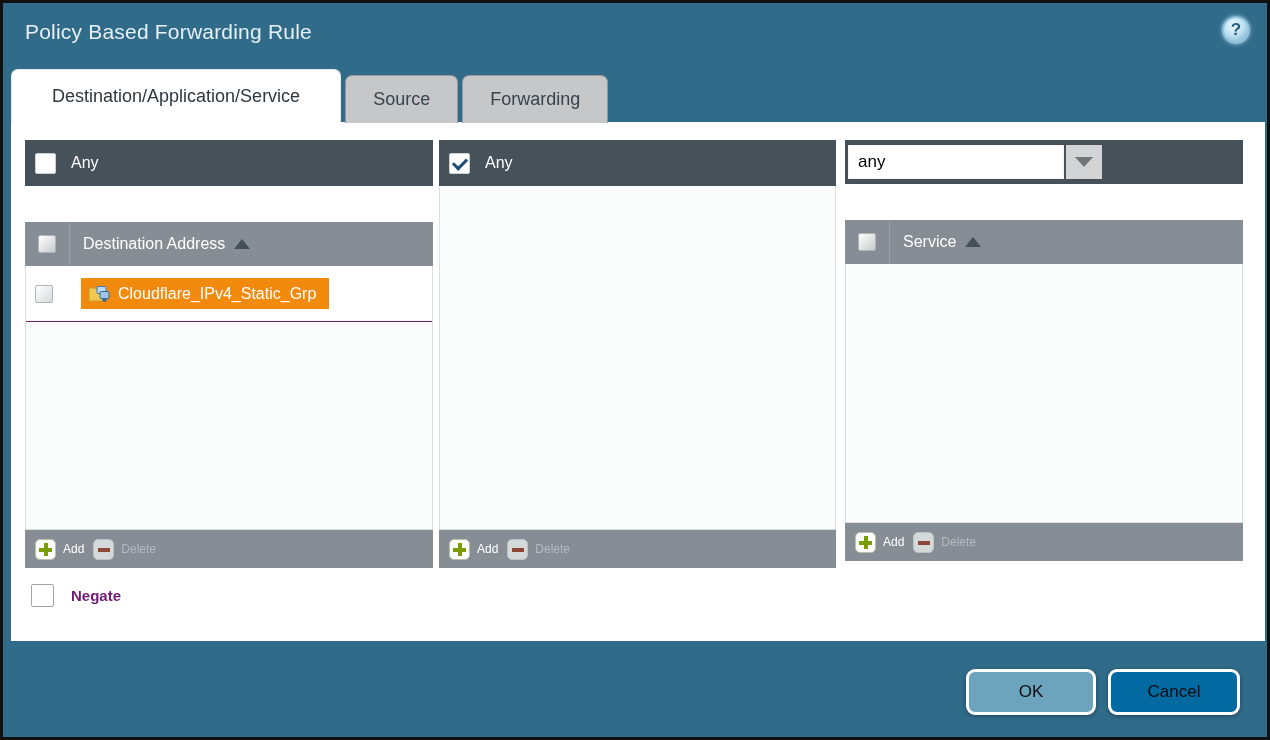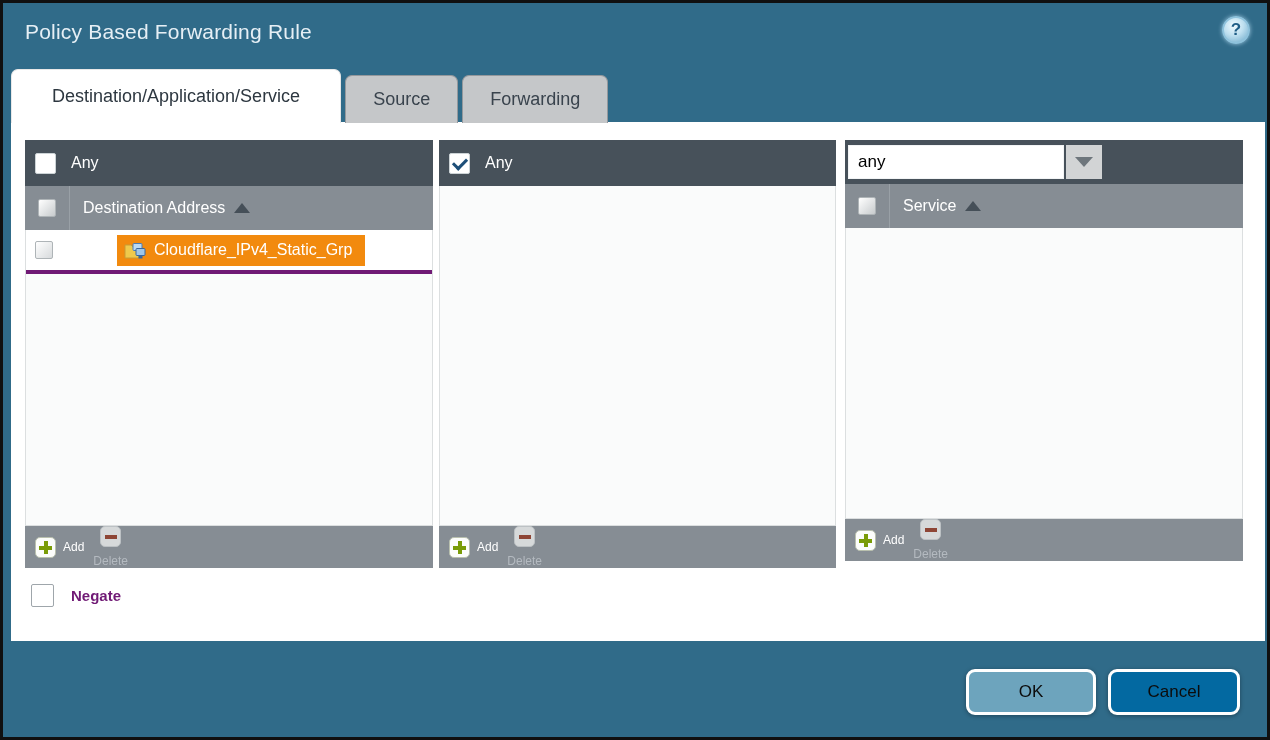--- a/index.html
+++ b/index.html
@@ -35,36 +35,36 @@
     padding:0 40px;z-index:4;
   }
   
   .panel{position:absolute;left:8px;top:119px;width:1254px;height:519px;background:#ffffff;z-index:2;padding-left:37px;}
   .col{position:absolute;display:flex;flex-direction:column;}
   .col1{left:14px;top:18px;width:408px;height:428px;}
   .col2{left:428px;top:18px;width:397px;height:428px;}
   .col3{left:834px;top:18px;width:398px;height:421px;}
   .any-row{flex:0 0 46px;background:#47515a;display:flex;align-items:center;padding-left:10px;gap:15px;}
   .any-label{color:#fff;font-size:16px;}
-  .hdr-row{flex:0 0 44px;background:#868d94;display:flex;align-items:stretch;}
+  .hdr-row{flex:0 0 44px;background:#868d94;display:flex;align-items:stretch;margin-top:36px;}
   .hdr-cell{width:44px;display:flex;align-items:center;justify-content:center;}
   .hdr-label-wrap{flex:1;border-left:1px solid #99a0a6;display:flex;align-items:center;gap:9px;padding-left:13px;}
   .hdr-label{color:#ffffff;font-size:16px;}
   .sort-asc{width:0;height:0;border-left:8px solid transparent;border-right:8px solid transparent;border-bottom:10px solid #454f58;}
   .list{flex:1;background:#fafbfb;border:1px solid #dcdfe0;border-top:none;overflow:hidden;}
-  .list-row{height:44px;display:flex;align-items:center;padding-left:9px;border-bottom:4px solid #701a75;background:#ffffff;gap:36px;}
+  .list-row{height:56px;display:flex;align-items:center;padding-left:9px;border-bottom:1px solid #701a75;background:#ffffff;}
   .addr-badge{
     display:inline-flex;align-items:center;gap:8px;margin-left:28px;
     background:#f28a0e;color:#ffffff;font-size:16px;height:31px;padding:0 13px 0 7px;
     cursor:pointer;
   }
   .foot{flex:0 0 38px;background:#868d94;display:flex;align-items:center;padding-left:10px;gap:9px;}
   .foot-btn{display:inline-flex;align-items:center;gap:7px;cursor:pointer;}
   .foot-label{color:#ffffff;font-size:12px;}
-  .foot-btn.disabled{cursor:default;flex-direction:column;}
+  .foot-btn.disabled{cursor:default;}
   .foot-btn.disabled .foot-label{color:#b4bac0;}
   .icon-sq{width:21px;height:21px;border-radius:5px;position:relative;flex:0 0 auto;}
   .icon-add{background:#fcfdfb;border:1px solid #b9c0ae;}
   .icon-add::before{content:"";position:absolute;left:3px;top:8px;width:13px;height:4px;background:#7a9c07;}
   .icon-add::after{content:"";position:absolute;left:7.5px;top:3.5px;width:4px;height:13px;background:#7a9c07;}
   .icon-del{background:#d6d9da;border:1px solid #bcc1c4;}
   .icon-del::before{content:"";position:absolute;left:4px;top:8px;width:12px;height:4px;background:#8e4636;}
   
   .cbx{border-radius:2px;cursor:pointer;flex:0 0 auto;}
   .cbx-dark{width:21px;height:21px;background:#ffffff;border:1px solid #ccd3d6;position:relative;}

